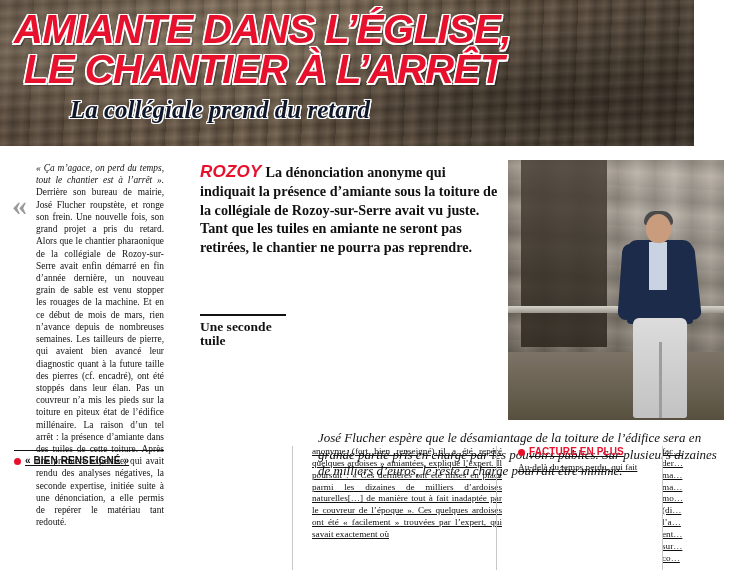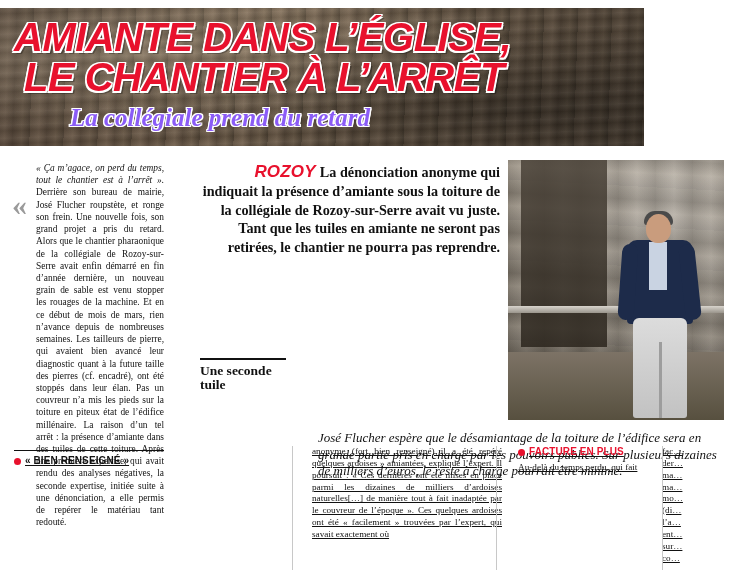--- a/index.html
+++ b/index.html
@@ -20,22 +20,22 @@
     width: 729px;
     height: 570px;
     overflow: hidden;
     background: #fff;
   }
 
   
   .headline-band {
     position: absolute;
     left: 0;
-    top: 8px;
-    width: 644px;
+    top: 0;
+    width: 694px;
     height: 146px;
     overflow: hidden;
   }
   .headline-bg {
     position: absolute;
     inset: 0;
     background:
       linear-gradient(100deg, rgba(60,48,40,0.55) 0%, rgba(110,92,74,0.25) 40%, rgba(40,34,28,0.55) 100%),
       repeating-linear-gradient(92deg, #6d5c49 0px, #8a7660 9px, #5b4c3c 17px, #7d6b55 26px, #4e4233 34px),
       #6b5a47;
@@ -70,21 +70,21 @@
       -1.5px 1.5px 0 #ffffff, 1.5px 1.5px 0 #ffffff,
       3px 3px 0 rgba(0,0,0,0.28);
     margin: 0 0 1px 0;
     white-space: nowrap;
   }
   .hl-line.l2 { margin-left: 10px; }
   .hl-sub {
     font-family: "Liberation Serif", serif;
     font-weight: bold;
     font-style: italic;
-    color: #8b5cf6;
+    color: #0f172a;
     font-size: 25px;
     line-height: 1.02;
     margin: 8px 0 0 56px;
     text-shadow:
       -1.2px 0 0 #ffffff, 1.2px 0 0 #ffffff,
       0 -1.2px 0 #ffffff, 0 1.2px 0 #ffffff,
       -1.2px -1.2px 0 #ffffff, 1.2px -1.2px 0 #ffffff,
       -1.2px 1.2px 0 #ffffff, 1.2px 1.2px 0 #ffffff;
     white-space: nowrap;
   }
@@ -126,21 +126,20 @@
   .intro-text .lead {
     font-style: italic;
   }
 
   
   .chapeau {
     position: absolute;
     left: 200px;
     top: 16px;
     width: 300px;
-    text-align: right;
   }
   .chapeau .kicker {
     font-family: "Liberation Sans", sans-serif;
     font-weight: bold;
     font-style: italic;
     color: #e8112d;
     font-size: 17px;
     letter-spacing: 0.2px;
   }
   .chapeau .chap-text {
@@ -253,21 +252,20 @@
     line-height: 1.28;
     color: #111;
   }
 
   
   .sidebar-sub {
     position: absolute;
     left: 200px;
     top: 168px;
     width: 86px;
-    margin-top: 44px;
   }
   .sidebar-sub .rule-top {
     border-top: 2px solid #111;
     margin-bottom: 4px;
   }
   .sidebar-sub h3 {
     margin: 0 0 4px 0;
     font-family: "Liberation Serif", serif;
     font-weight: bold;
     font-size: 13.5px;

